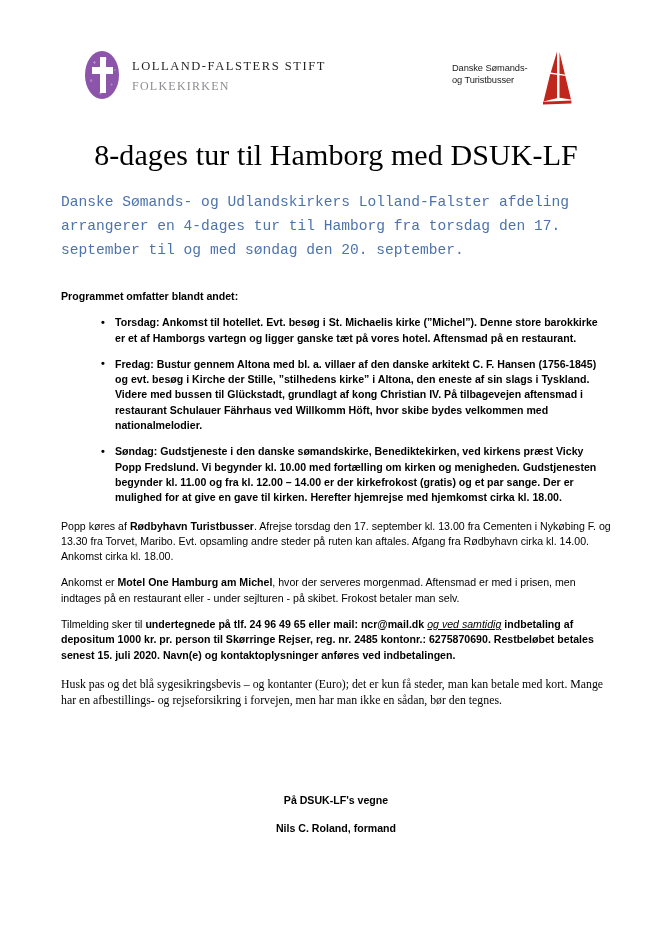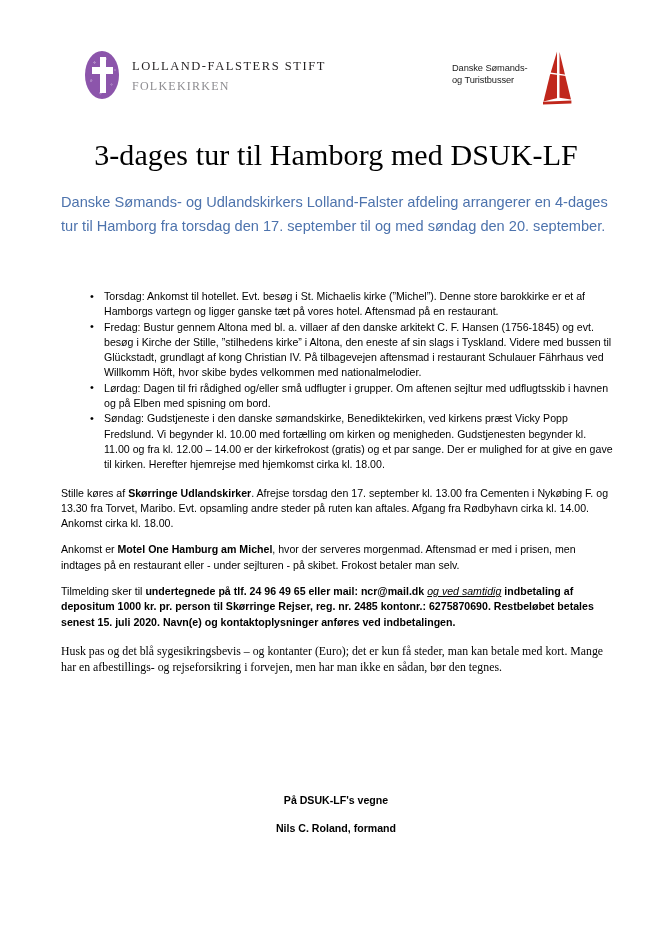--- a/index.html
+++ b/index.html
@@ -135,21 +135,21 @@
     letter-spacing: 0.1px;
     white-space: nowrap;
   }
 
   
   .intro {
     position: absolute;
     left: 61px;
     top: 190px;
     width: 549px;
-    font-family: Liberation Sans, sans-serif;
+    font-family: Liberation Mono, monospace;
     font-size: 14.6px;
     line-height: 24px;
     color: #4d73ad;
   }
 
   
   .body-block {
     position: absolute;
     left: 61px;
     top: 289px;
@@ -166,22 +166,22 @@
   }
 
   ul.program {
     list-style: none;
     margin: 0;
     padding: 0;
   }
   ul.program li {
     position: relative;
     padding-left: 43px;
-    margin: 0;
-    font-weight: 400;
+    margin: 11px;
+    font-weight: 700;
   }
   ul.program li::before {
     content: "\2022";
     position: absolute;
     left: 29px;
     top: -0.5px;
     font-size: 11px;
     line-height: 15.3px;
   }
 
@@ -250,35 +250,35 @@
         <path d="M27.5 1 L27.5 49 L13.5 52.5 Q19 27 27.5 1 Z" fill="#c0271c"></path>
         <path d="M29.5 3 L41 50.5 L29.5 48.8 Z" fill="#c0271c"></path>
         <path d="M13.0 52.8 L41.4 51.6 L41.4 54.4 L13.0 55.4 Z" fill="#c0271c"></path>
         <path d="M28.3 1 L28.3 52 L27.0 52 L27.0 1 Z" fill="#ffffff"></path>
         <path d="M17.2 23.0 L39.6 26.2 L39.6 27.6 L17.2 24.4 Z" fill="#ffffff"></path>
       </svg>
     </div>
 
   </div>
 
-  <div class="title">3-dages tur til Hamborg med DSUK-LF</div>
+  <div class="title">8-dages tur til Hamborg med DSUK-LF</div>
 
   <div class="intro">Danske Sømands- og Udlandskirkers Lolland-Falster afdeling arrangerer en 4-dages tur til Hamborg fra torsdag den 17. september til og med søndag den 20. september.</div>
 
   <div class="body-block">
 
+    <p class="lead">Programmet omfatter blandt andet:</p>
 
     <ul class="program">
       <li>Torsdag: Ankomst til hotellet. Evt. besøg i St. Michaelis kirke (”Michel”). Denne store barokkirke er et af Hamborgs vartegn og ligger ganske tæt på vores hotel. Aftensmad på en restaurant.</li>
       <li>Fredag: Bustur gennem Altona med bl. a. villaer af den danske arkitekt C. F. Hansen (1756-1845) og evt. besøg i Kirche der Stille, ”stilhedens kirke” i Altona, den eneste af sin slags i Tyskland. Videre med bussen til Glückstadt, grundlagt af kong Christian IV. På tilbagevejen aftensmad i restaurant Schulauer Fährhaus ved Willkomm Höft, hvor skibe bydes velkommen med nationalmelodier.</li>
-      <li>Lørdag: Dagen til fri rådighed og/eller små udflugter i grupper. Om aftenen sejltur med udflugtsskib i havnen og på Elben med spisning om bord.</li>
       <li>Søndag: Gudstjeneste i den danske sømandskirke, Benediktekirken, ved kirkens præst Vicky Popp Fredslund. Vi begynder kl. 10.00 med fortælling om kirken og menigheden. Gudstjenesten begynder kl. 11.00 og fra kl. 12.00 – 14.00 er der kirkefrokost (gratis) og et par sange. Der er mulighed for at give en gave til kirken. Herefter hjemrejse med hjemkomst cirka kl. 18.00.</li>
     </ul>
 
-    <p class="para regular first-para"><span>Stille køres af </span><b>Skørringe Udlandskirker</b><span>. Afrejse torsdag den 17. september kl. 13.00 fra Cementen i Nykøbing F. og 13.30 fra Torvet, Maribo. Evt. opsamling andre steder på ruten kan aftales. Afgang fra Rødbyhavn cirka kl. 14.00. Ankomst cirka kl. 18.00.</span></p>
+    <p class="para regular first-para"><span>Popp køres af </span><b>Rødbyhavn Turistbusser</b><span>. Afrejse torsdag den 17. september kl. 13.00 fra Cementen i Nykøbing F. og 13.30 fra Torvet, Maribo. Evt. opsamling andre steder på ruten kan aftales. Afgang fra Rødbyhavn cirka kl. 14.00. Ankomst cirka kl. 18.00.</span></p>
 
     <p class="para regular"><span>Ankomst er </span><b>Motel One Hamburg am Michel</b><span>, hvor der serveres morgenmad. Aftensmad er med i prisen, men indtages på en restaurant eller - under sejlturen - på skibet. Frokost betaler man selv.</span></p>
 
 
     <p class="para regular"><span>Tilmelding sker til </span><b>undertegnede på tlf. 24 96 49 65 eller mail: ncr@mail.dk </b><span class="bi-u">og ved samtidig</span><b> indbetaling af depositum 1000 kr. pr. person til Skørringe Rejser, reg. nr. 2485 kontonr.: 6275870690. Restbeløbet betales senest 15. juli 2020. Navn(e) og kontaktoplysninger anføres ved indbetalingen.</b></p>
 
     <p class="serif-para">Husk pas og det blå sygesikringsbevis – og kontanter (Euro); det er kun få steder, man kan betale med kort. Mange har en afbestillings- og rejseforsikring i forvejen, men har man ikke en sådan, bør den tegnes.</p>
 
   </div>
 

